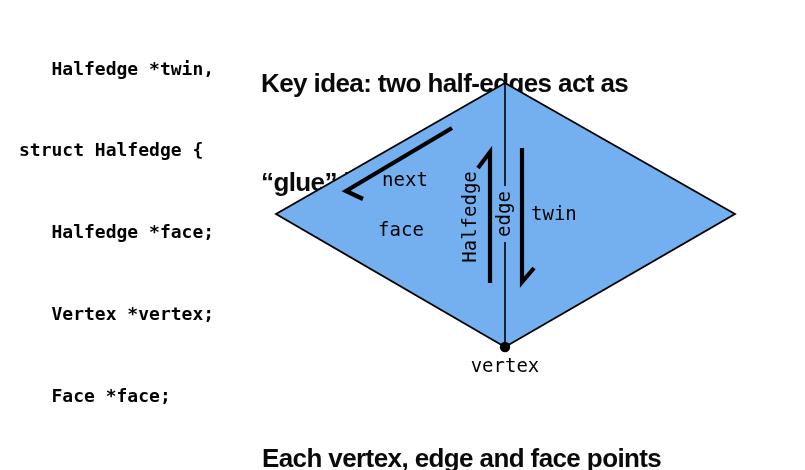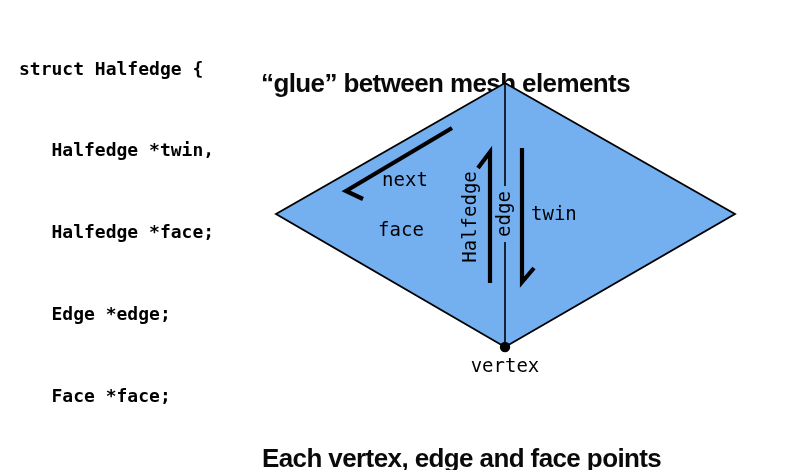--- a/index.html
+++ b/index.html
@@ -27,39 +27,40 @@
     font-family:"DejaVu Sans Mono", monospace;
     font-size:19px; fill:#000;
   }
 </style>
 </head>
 <body>
 
 <div class="slide">
 
   <div class="code">
+    <div>   Halfedge *twin,</div>
     <div>struct Halfedge {</div>
-    <div>   Halfedge *twin,</div>
     <div>   Halfedge *face;</div>
-    <div>   Edge *edge;</div>
+    <div>   Vertex *vertex;</div>
     <div>   Face *face;</div>
     
     
     
     
     
     
     
     
     
     
     
   </div>
 
   <div class="heading title">
+    <div>Key idea: two half-edges act as</div>
     <div>“glue” between mesh elements</div>
   </div>
 
   <svg class="diagram" width="805" height="470" viewBox="0 0 805 470">
 
     <polygon points="505,83 735,214 505,347 276,214" stroke="#000" stroke-width="1.8" fill="#74AFF0"></polygon>
 
     <line x1="505" y1="84" x2="505" y2="186" stroke="#000" stroke-width="1.6"></line>
     <line x1="505" y1="242" x2="505" y2="347" stroke="#000" stroke-width="1.6"></line>
 

